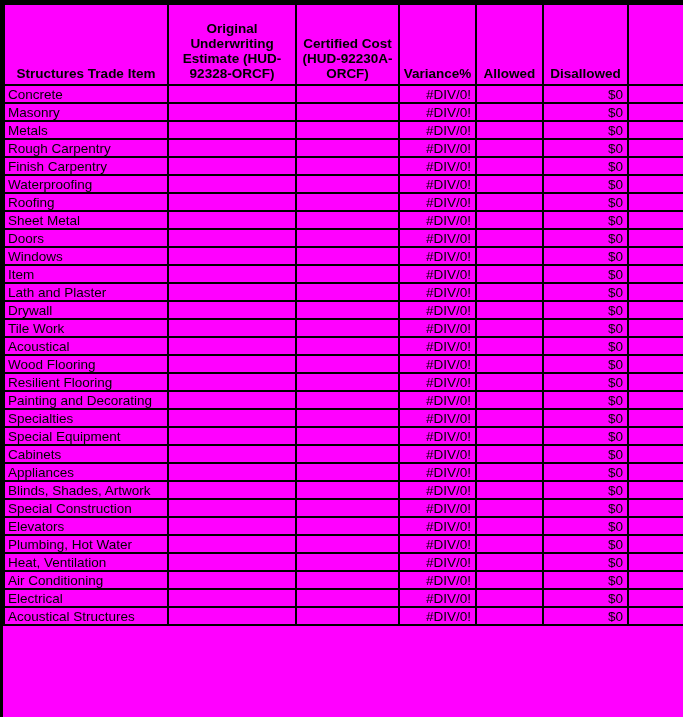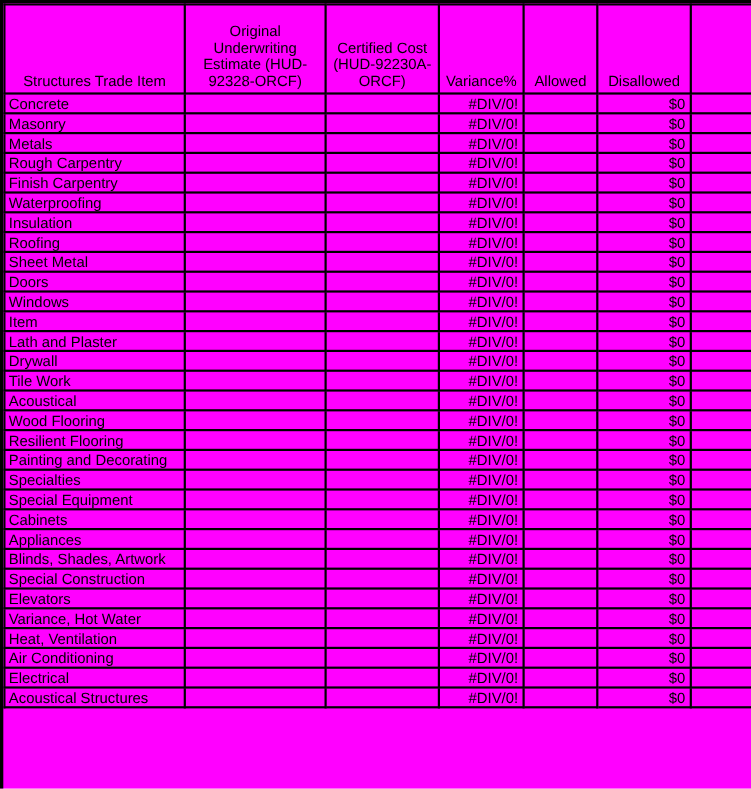--- a/index.html
+++ b/index.html
@@ -28,21 +28,21 @@
   table.grid th,
   table.grid td {
     border: 2px solid #000;
     overflow: hidden;
     box-sizing: content-box;
   }
   table.grid th {
     height: 74px;
     vertical-align: bottom;
     text-align: center;
-    font-weight: normal;
+    font-weight: bold;
     white-space: pre-line;
     line-height: 15px;
     padding: 2px 2px 3px 2px;
   }
   table.grid td {
     height: 16px;
     white-space: nowrap;
     vertical-align: middle;
     padding: 0 4px 0 3px;
   }
@@ -128,29 +128,20 @@
         <tr>
     <td class="cell-left">Waterproofing</td>
     <td class="cell-right"></td>
     <td class="cell-right"></td>
     <td class="cell-right">#DIV/0!</td>
     <td class="cell-right"></td>
     <td class="cell-right">$0</td>
     <td class="cell-right"></td>
   </tr>
         <tr>
-    <td class="cell-left">Insulation</td>
-    <td class="cell-right"></td>
-    <td class="cell-right"></td>
-    <td class="cell-right">#DIV/0!</td>
-    <td class="cell-right"></td>
-    <td class="cell-right">$0</td>
-    <td class="cell-right"></td>
-  </tr>
-        <tr>
     <td class="cell-left">Roofing</td>
     <td class="cell-right"></td>
     <td class="cell-right"></td>
     <td class="cell-right">#DIV/0!</td>
     <td class="cell-right"></td>
     <td class="cell-right">$0</td>
     <td class="cell-right"></td>
   </tr>
         <tr>
     <td class="cell-left">Sheet Metal</td>
@@ -308,21 +299,21 @@
         <tr>
     <td class="cell-left">Elevators</td>
     <td class="cell-right"></td>
     <td class="cell-right"></td>
     <td class="cell-right">#DIV/0!</td>
     <td class="cell-right"></td>
     <td class="cell-right">$0</td>
     <td class="cell-right"></td>
   </tr>
         <tr>
-    <td class="cell-left">Variance, Hot Water</td>
+    <td class="cell-left">Plumbing, Hot Water</td>
     <td class="cell-right"></td>
     <td class="cell-right"></td>
     <td class="cell-right">#DIV/0!</td>
     <td class="cell-right"></td>
     <td class="cell-right">$0</td>
     <td class="cell-right"></td>
   </tr>
         <tr>
     <td class="cell-left">Heat, Ventilation</td>
     <td class="cell-right"></td>

